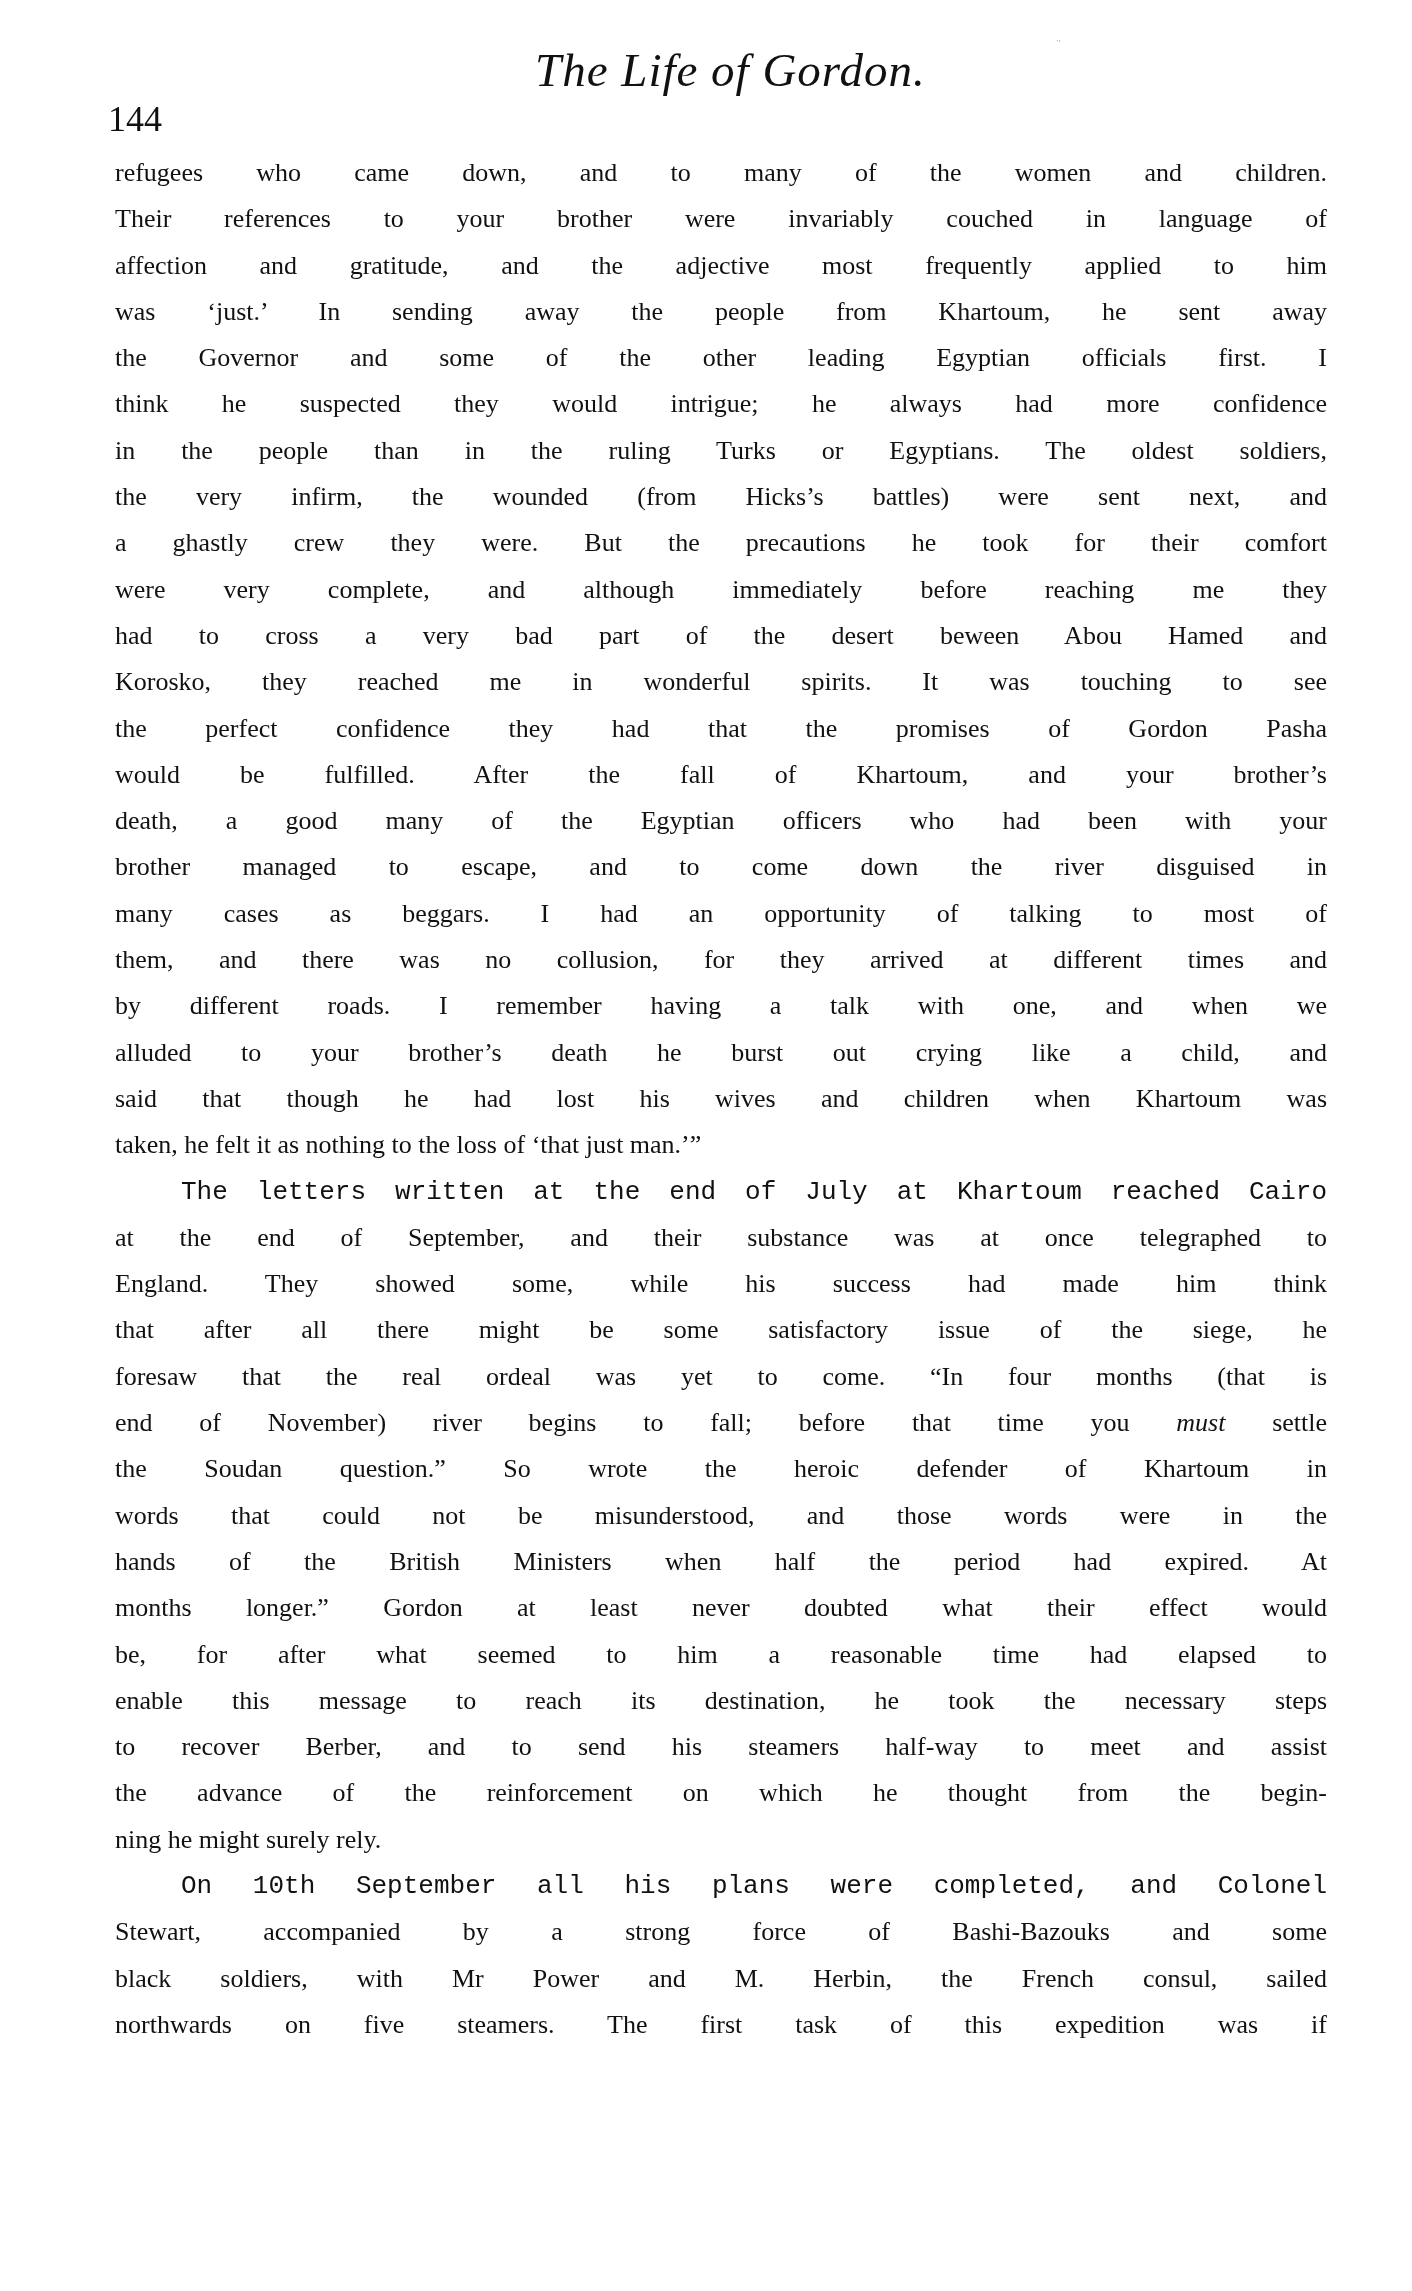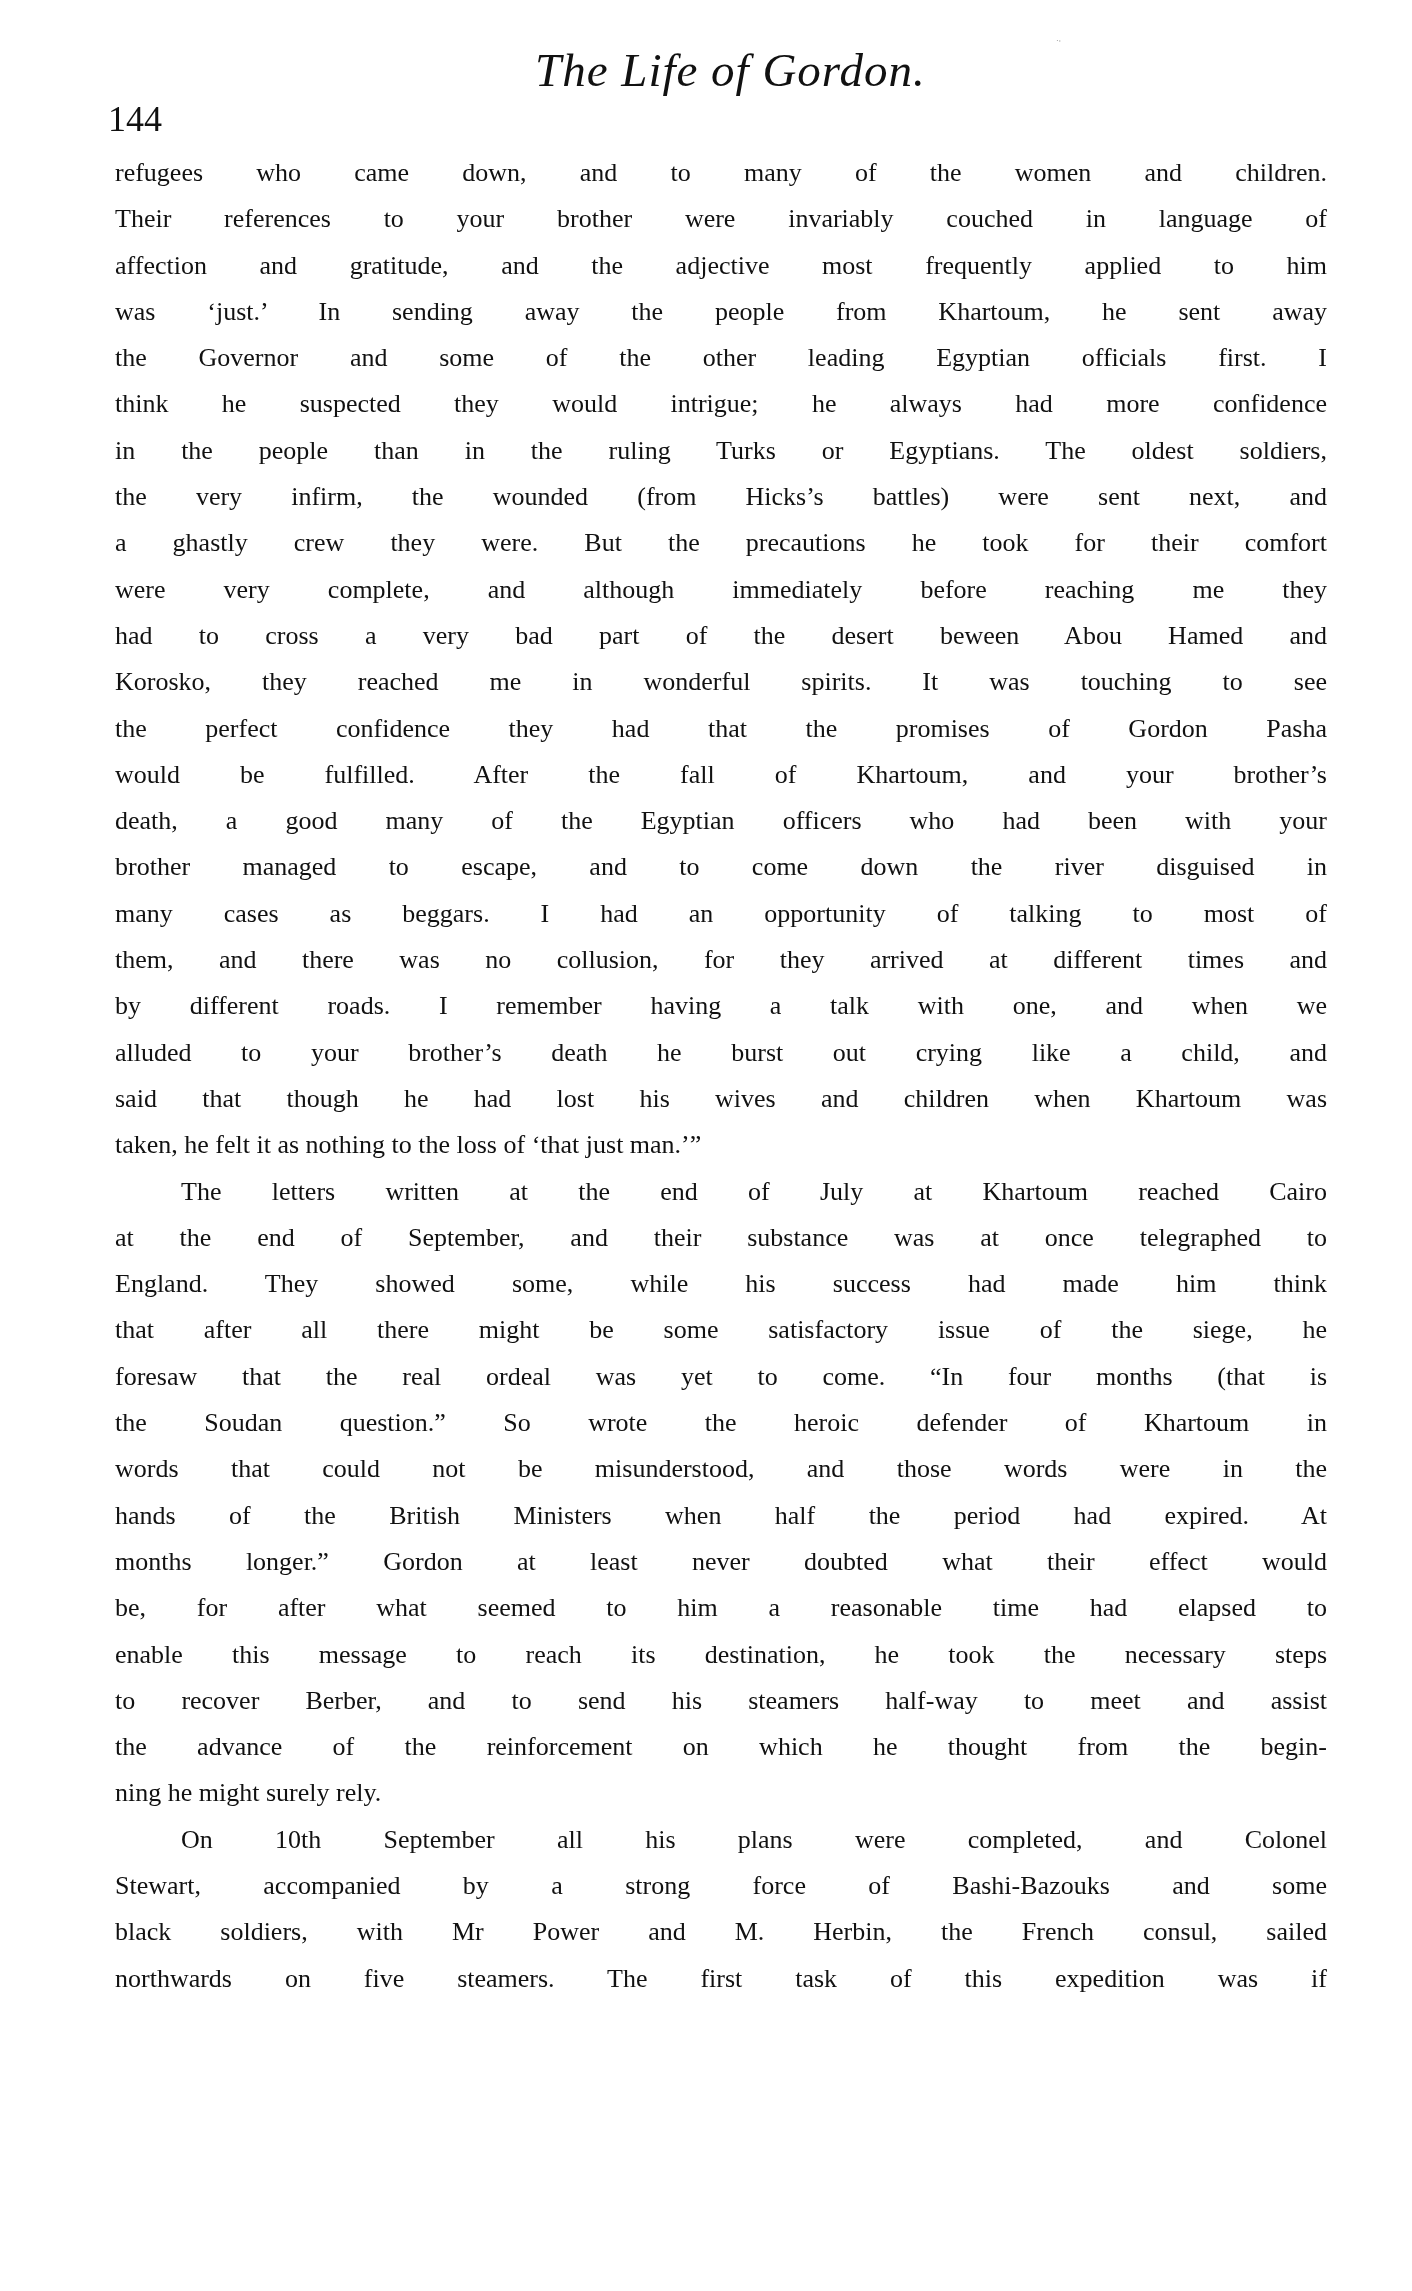--- a/index.html
+++ b/index.html
@@ -6,21 +6,21 @@
   body { width: 1412px; height: 2291px; position: relative; overflow: hidden;
          font-family: "Liberation Serif", "DejaVu Serif", serif; color: #111111; }
   .scan-mark { position: absolute; left: 1056px; top: 34px; font-size: 8px; color: #777; }
   .page-number { position: absolute; left: 108px; top: 60px; font-size: 36px; line-height: 46px; margin-top: 36px; }
   .running-title { position: absolute; left: 490px; top: 42px; width: 450px; font-size: 47px; line-height: 56px;
                    font-style: italic; letter-spacing: 1px; white-space: nowrap; margin-left: 45px; }
   .body-text { position: absolute; left: 115px; top: 150px; width: 1212px; }
   .line { display: block; font-size: 26px; height: 46.3px; line-height: 46.3px;
           text-align: justify; text-align-last: justify; white-space: nowrap; overflow: visible; }
   .line.last { text-align-last: left; }
-  .line.indent { padding-left: 66px; }
+  .line.indent { padding-left: 66px; font-family: Liberation Mono, monospace; }
   .line em { font-style: italic; }
 </style>
 </head>
 <body>
 
 <span class="scan-mark">·‧</span>
 
 <div>
   <span class="page-number">144</span>
   <span class="running-title">The Life of Gordon.</span>
@@ -50,20 +50,21 @@
       <span class="line">alluded to your brother’s death he burst out crying like a child, and</span>
       <span class="line">said that though he had lost his wives and children when Khartoum was</span>
       <span class="line last">taken, he felt it as nothing to the loss of ‘that just man.’”</span>
     </div>
   <div id="p1">
       <span class="line indent">The letters written at the end of July at Khartoum reached Cairo</span>
       <span class="line">at the end of September, and their substance was at once telegraphed to</span>
       <span class="line">England. They showed some, while his success had made him think</span>
       <span class="line">that after all there might be some satisfactory issue of the siege, he</span>
       <span class="line">foresaw that the real ordeal was yet to come. “In four months (that is</span>
+      <span class="line"><span>end of November) river begins to fall; before that time you</span> <em>must</em> <span>settle</span></span>
       <span class="line">the Soudan question.” So wrote the heroic defender of Khartoum in</span>
       <span class="line">words that could not be misunderstood, and those words were in the</span>
       <span class="line">hands of the British Ministers when half the period had expired. At</span>
       <span class="line">months longer.” Gordon at least never doubted what their effect would</span>
       <span class="line">be, for after what seemed to him a reasonable time had elapsed to</span>
       <span class="line">enable this message to reach its destination, he took the necessary steps</span>
       <span class="line">to recover Berber, and to send his steamers half-way to meet and assist</span>
       <span class="line">the advance of the reinforcement on which he thought from the begin-</span>
       <span class="line last">ning he might surely rely.</span>
     </div>

